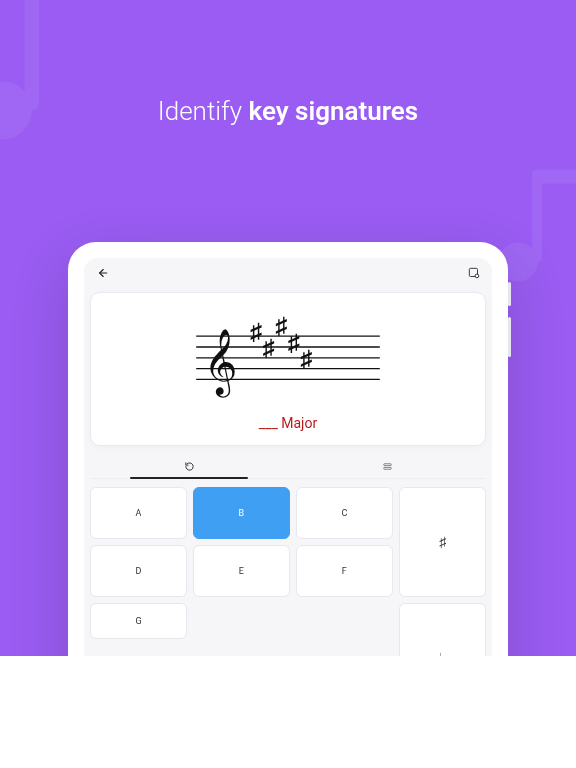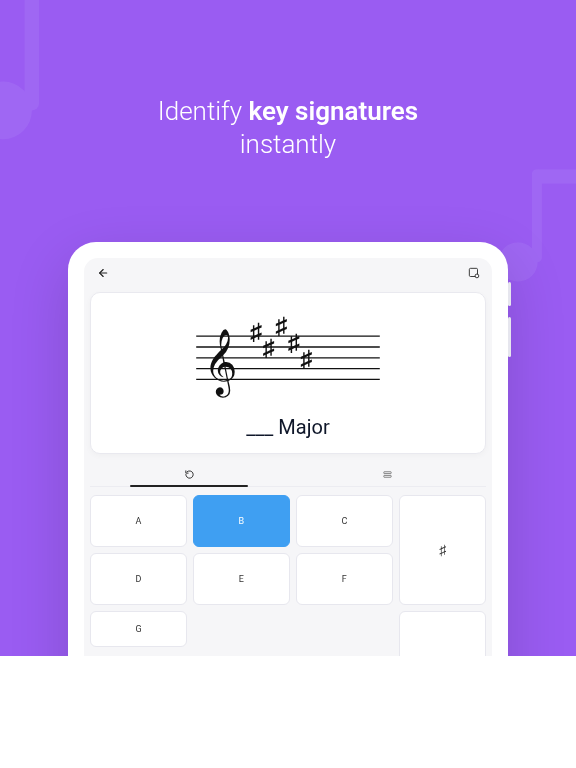--- a/index.html
+++ b/index.html
@@ -93,22 +93,22 @@
     border-radius: 10px;
     box-shadow: 0 2px 6px rgba(0,0,0,0.03);
     padding: 18px 12px 14px 12px;
     display: flex;
     flex-direction: column;
     align-items: center;
     gap: 14px;
   }
   .staff-wrap { width: 200px; height: 90px; }
   .prompt {
-    font-size: 20px;
-    color: #0f172a;
+    font-size: 14px;
+    color: #b91c1c;
   }
 
   
   .tabs {
     display: flex;
     margin: 8px 6px 0 6px;
     border-bottom: 1px solid #ececf1;
   }
   .tab {
     flex: 1;
@@ -167,21 +167,20 @@
     <rect x="47" y="10" width="8" height="68" rx="4" fill="#b18af7"></rect>
   </svg>
   <svg class="bg-note-2" viewBox="0 0 100 100">
     <circle cx="30" cy="80" r="14" fill="#b18af7"></circle>
     <rect x="40" y="14" width="7" height="66" rx="3" fill="#b18af7"></rect>
     <rect x="40" y="14" width="40" height="10" rx="5" fill="#b18af7"></rect>
   </svg>
 
   <div class="headline">
     <span>Identify </span><strong>key signatures</strong><br>
-    <span>instantly</span>
   </div>
 
   <div class="device">
     <div class="screen">
 
       <div class="toolbar">
         <div class="tb-btn">
           <svg viewBox="0 0 24 24">
               <path d="M14 6l-6 6 6 6" stroke="#222" stroke-width="2" fill="none" stroke-linecap="round" stroke-linejoin="round"></path>
               <path d="M8 12h12" stroke="#222" stroke-width="2" stroke-linecap="round"></path>

